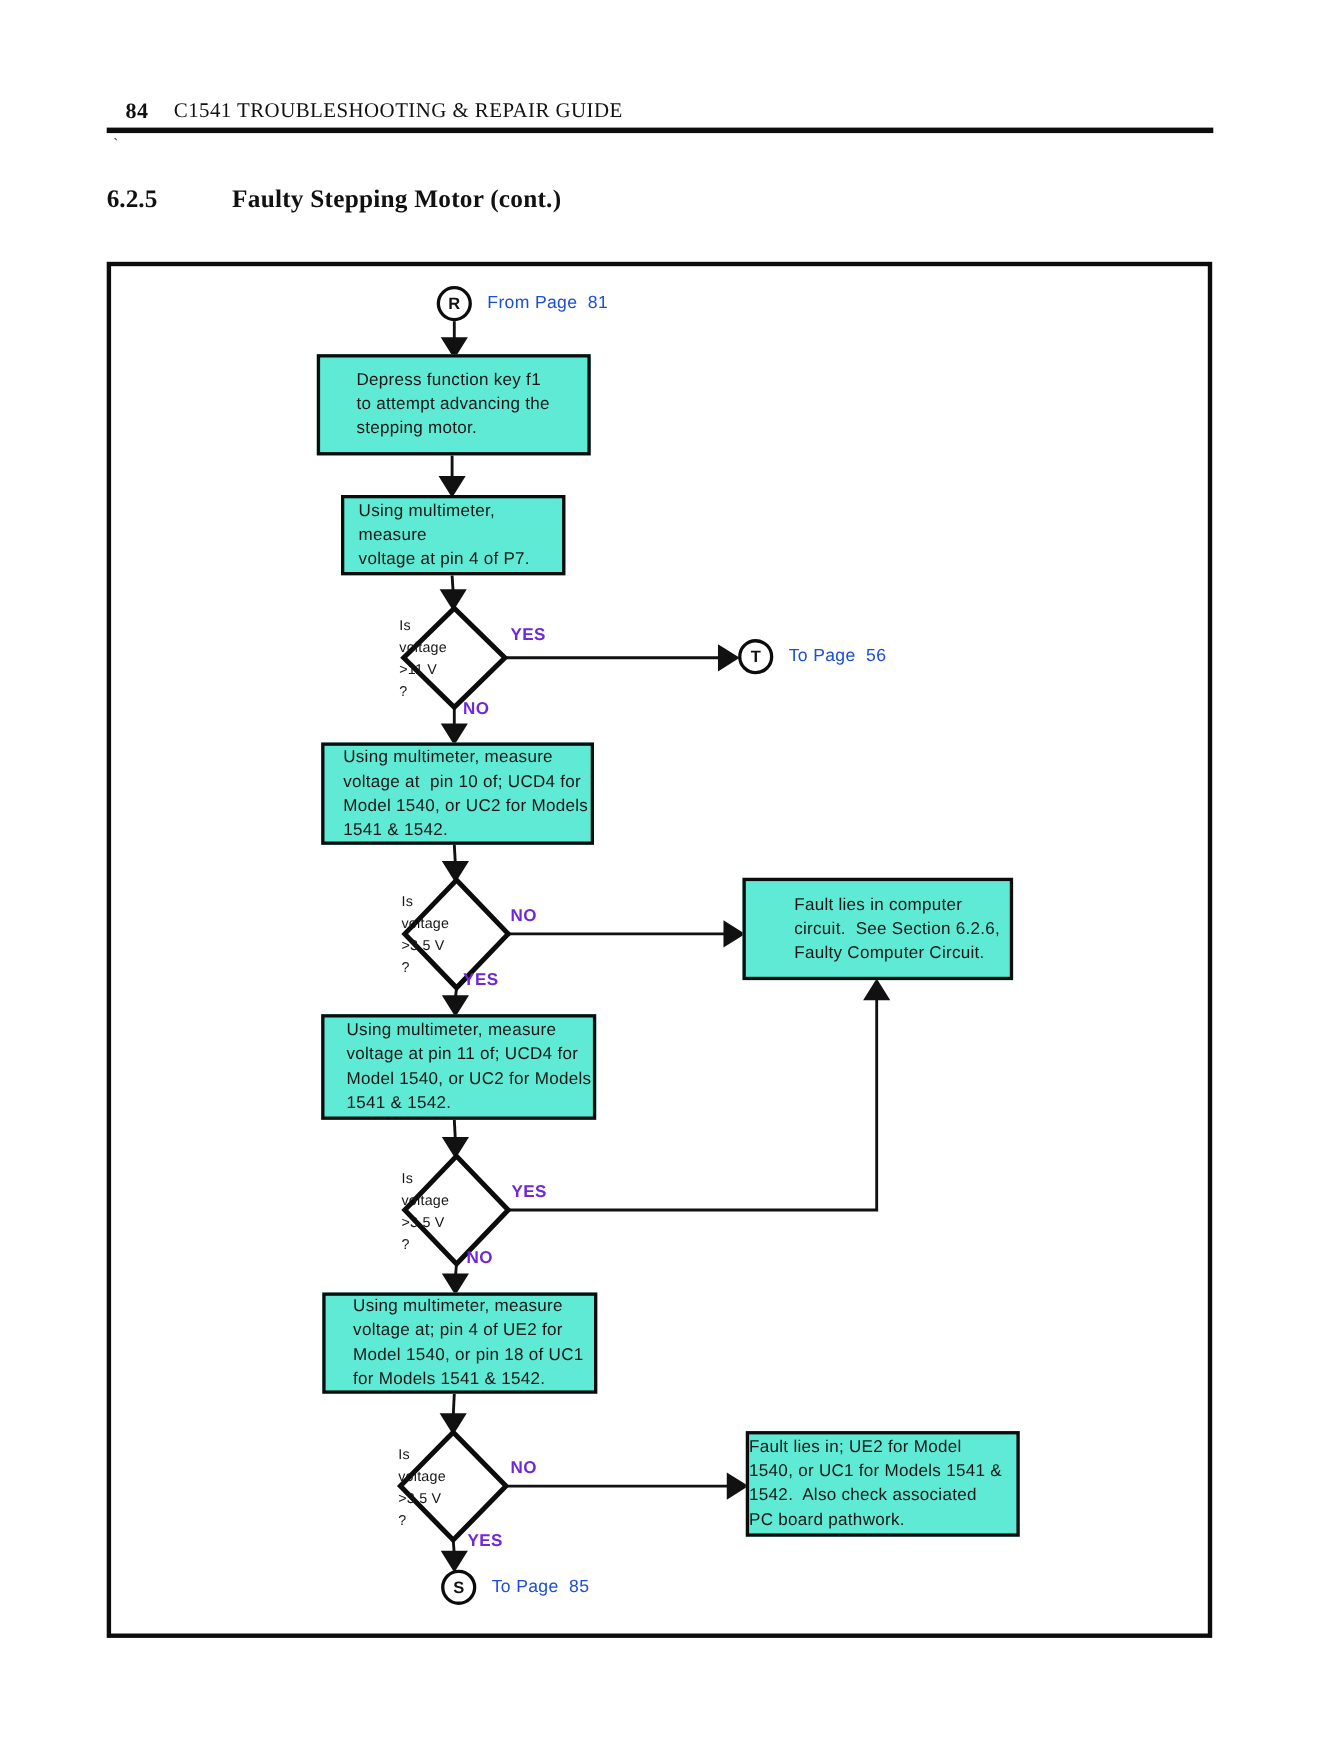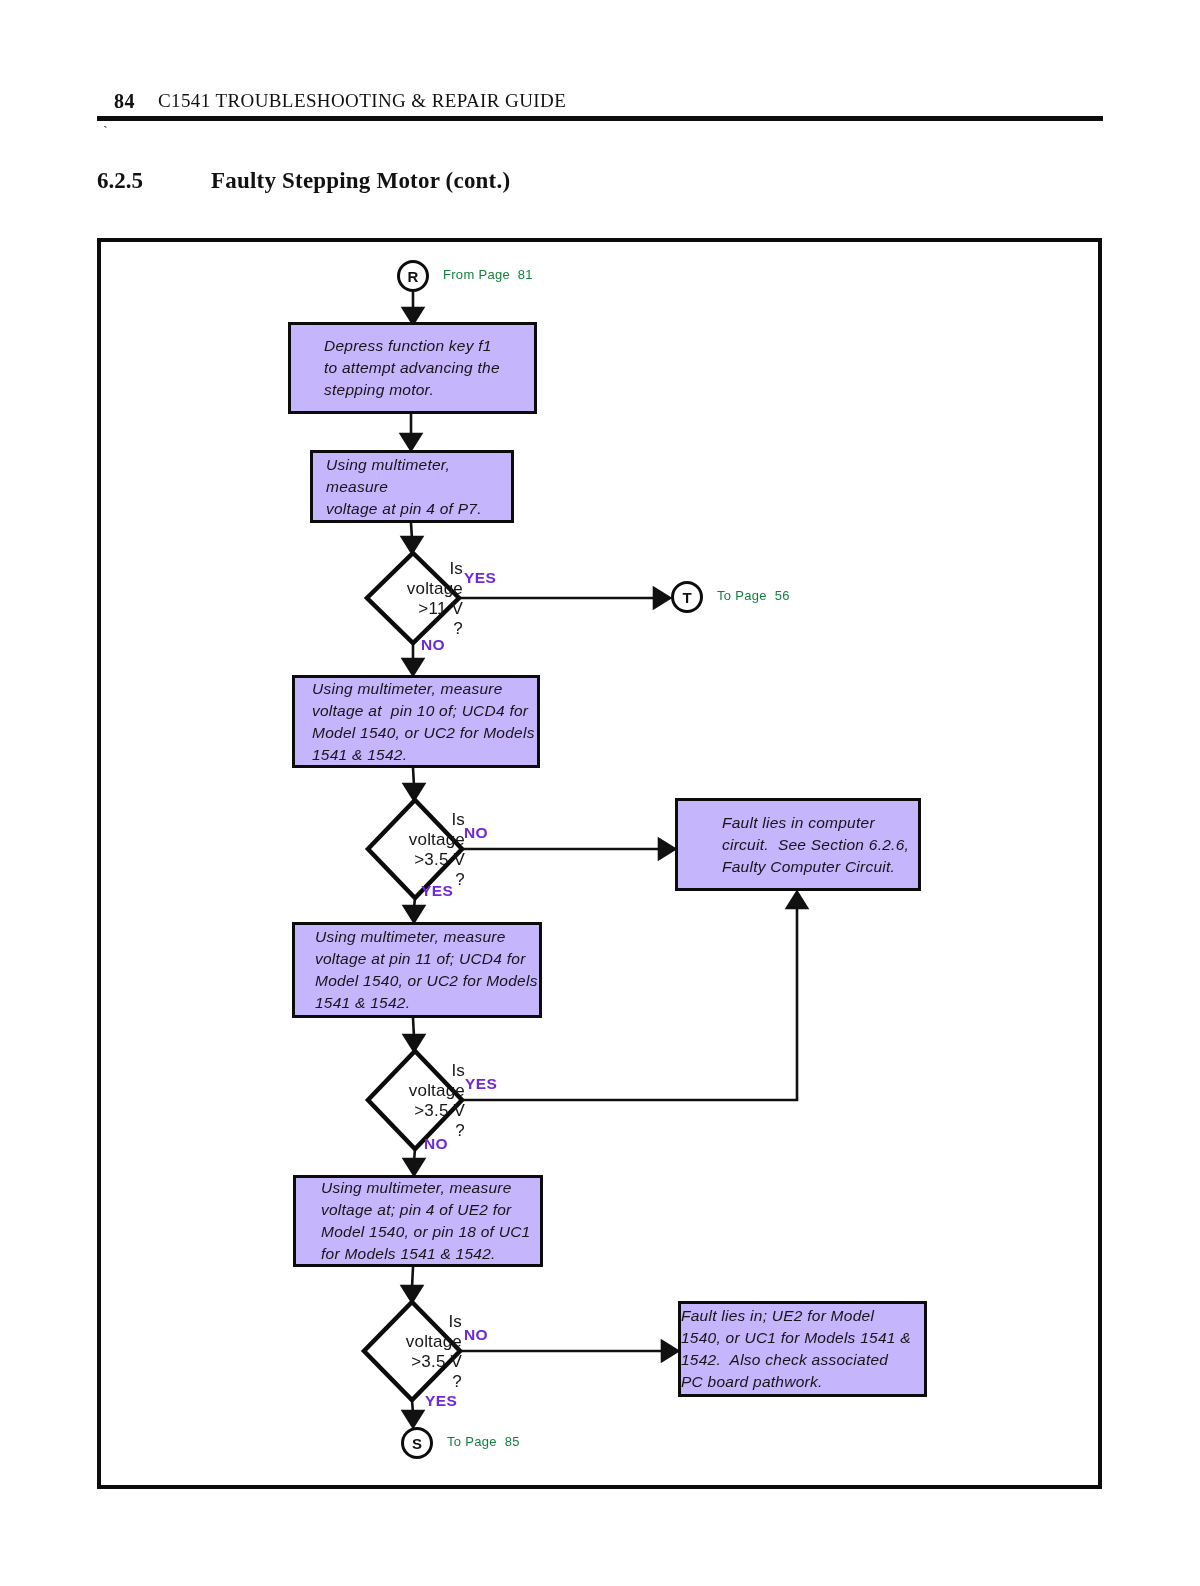--- a/index.html
+++ b/index.html
@@ -18,37 +18,37 @@
   .section-num{left:97px;top:168px;font:bold 23px "Liberation Serif",serif;}
   .section-title{left:175px;top:168px;font:bold 23px "Liberation Serif",serif;letter-spacing:.2px;margin-left:36px;}
   
   .chart-frame{
     left:97px;top:238px;width:1005px;height:1251px;
     border:4px solid #0c0c0c;box-sizing:border-box;background:transparent;
   }
   svg.wires{left:0;top:0;width:1200px;height:1586px;pointer-events:none;}
   
   .pbox{
-    border:3px solid #0c0c0c;box-sizing:border-box;background:#c4b5fd;
+    border:3px solid #0c0c0c;box-sizing:border-box;background:#5eead4;
     display:flex;align-items:center;
     font-size:15.5px;line-height:22px;letter-spacing:.25px;
-    white-space:pre-wrap;color:#161616;font-style:italic;
+    white-space:pre-wrap;color:#161616;
   }
   .dtext{
-    text-align:right;font-size:17px;line-height:20px;letter-spacing:.2px;
+    text-align:left;font-size:13px;line-height:20px;letter-spacing:.2px;
     white-space:pre-wrap;color:#161616;
   }
   .blabel{font-weight:bold;font-size:15.5px;letter-spacing:.4px;color:#6d28d9;}
   .conn-circle{
     width:32px;height:32px;border:3px solid #0c0c0c;border-radius:50%;
     box-sizing:border-box;background:#fff;
     display:flex;align-items:center;justify-content:center;
     font-weight:bold;font-size:15px;color:#111;
   }
-  .pagelabel{font-size:13px;letter-spacing:.3px;white-space:pre;color:#15803d;}
+  .pagelabel{font-size:16px;letter-spacing:.3px;white-space:pre;color:#1d4ed8;}
 </style>
 </head>
 <body>
 
 <span class="abs page-num">84</span>
 <span class="abs header-title">C1541 TROUBLESHOOTING &amp; REPAIR GUIDE</span>
 <div class="abs header-rule"></div>
 <span class="abs stray-mark">`</span>
 <span class="abs section-num">6.2.5</span>
 <span class="abs section-title">Faulty Stepping Motor (cont.)</span>

